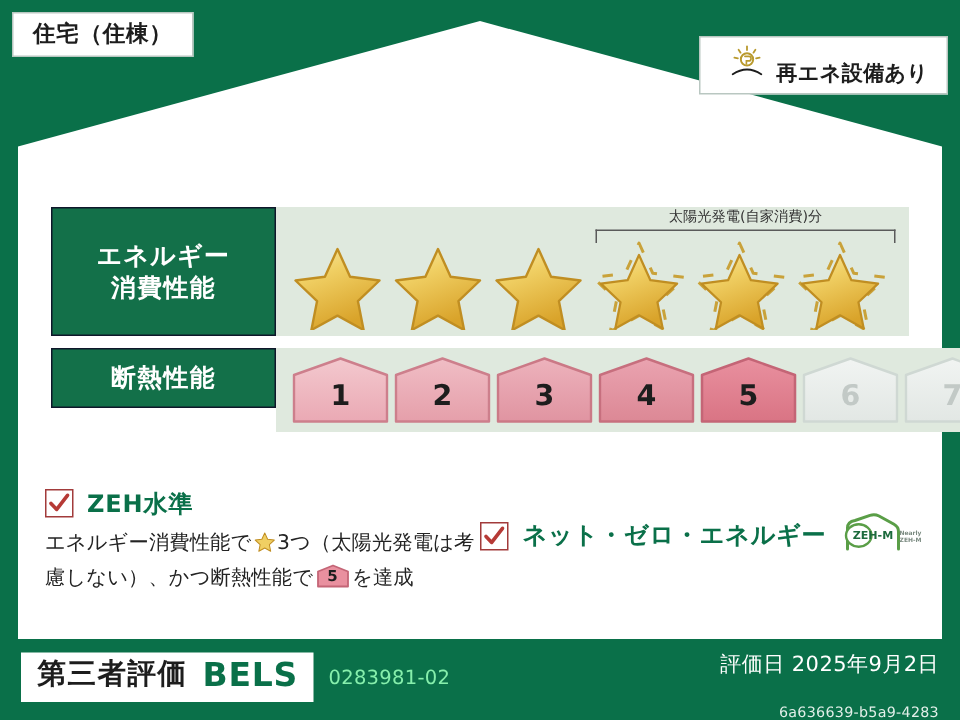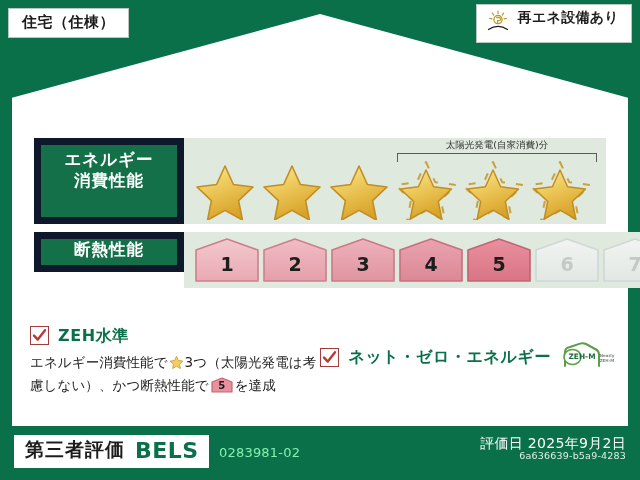--- a/index.html
+++ b/index.html
@@ -46,25 +46,25 @@
     color: #1d1d1d;
     letter-spacing: 0.5px;
     line-height: 1;
     z-index: 6;
   }
 
   
   .renew-badge {
     position: absolute;
     right: 8px;
-    top: 4px;
-    display: flex;
-    align-items: flex-start;
+    top: 24px;
+    display: flex;
+    align-items: flex-end;
     gap: 7px;
-    padding: 5px 12px 6px 10px;
+    padding: 5px 12px 6px 20px;
     background: #ffffff;
     border: 1px solid #b9c7c1;
     z-index: 6;
   }
   .renew-badge .badge-text {
     font-size: 14px;
     font-weight: 700;
     color: #1d1d1d;
     letter-spacing: 0.3px;
     line-height: 1;
@@ -104,25 +104,26 @@
     z-index: 4;
   }
   .perf-row {
     display: flex;
     align-items: stretch;
     margin-bottom: 8px;
   }
   .row-label {
     flex: 0 0 150px;
     background: #137049;
-    border: 7px solid #0f172a;
+    border: 1px solid #0f172a;
     color: #ffffff;
     display: flex;
     flex-direction: column;
     align-items: center;
+    justify-content: center;
     font-size: 16.5px;
     font-weight: 700;
     letter-spacing: 1px;
     line-height: 1.28;
     text-align: center;
   }
   .row-label.two-line { padding: 4px 0; }
 
   .row-value {
     flex: 1 1 auto;
@@ -335,21 +336,21 @@
     top: 10px;
     text-align: right;
   }
   .eval-date {
     font-size: 14px;
     color: #ffffff;
     line-height: 1.1;
     letter-spacing: 0.3px;
   }
   .eval-id {
-    margin-top: 0;
+    margin-top: 20px;
     font-size: 9.5px;
     color: #e2efe9;
     line-height: 1;
     letter-spacing: 0.2px;
   }
 </style>
 </head>
 <body>
 
 <div class="label-root">

